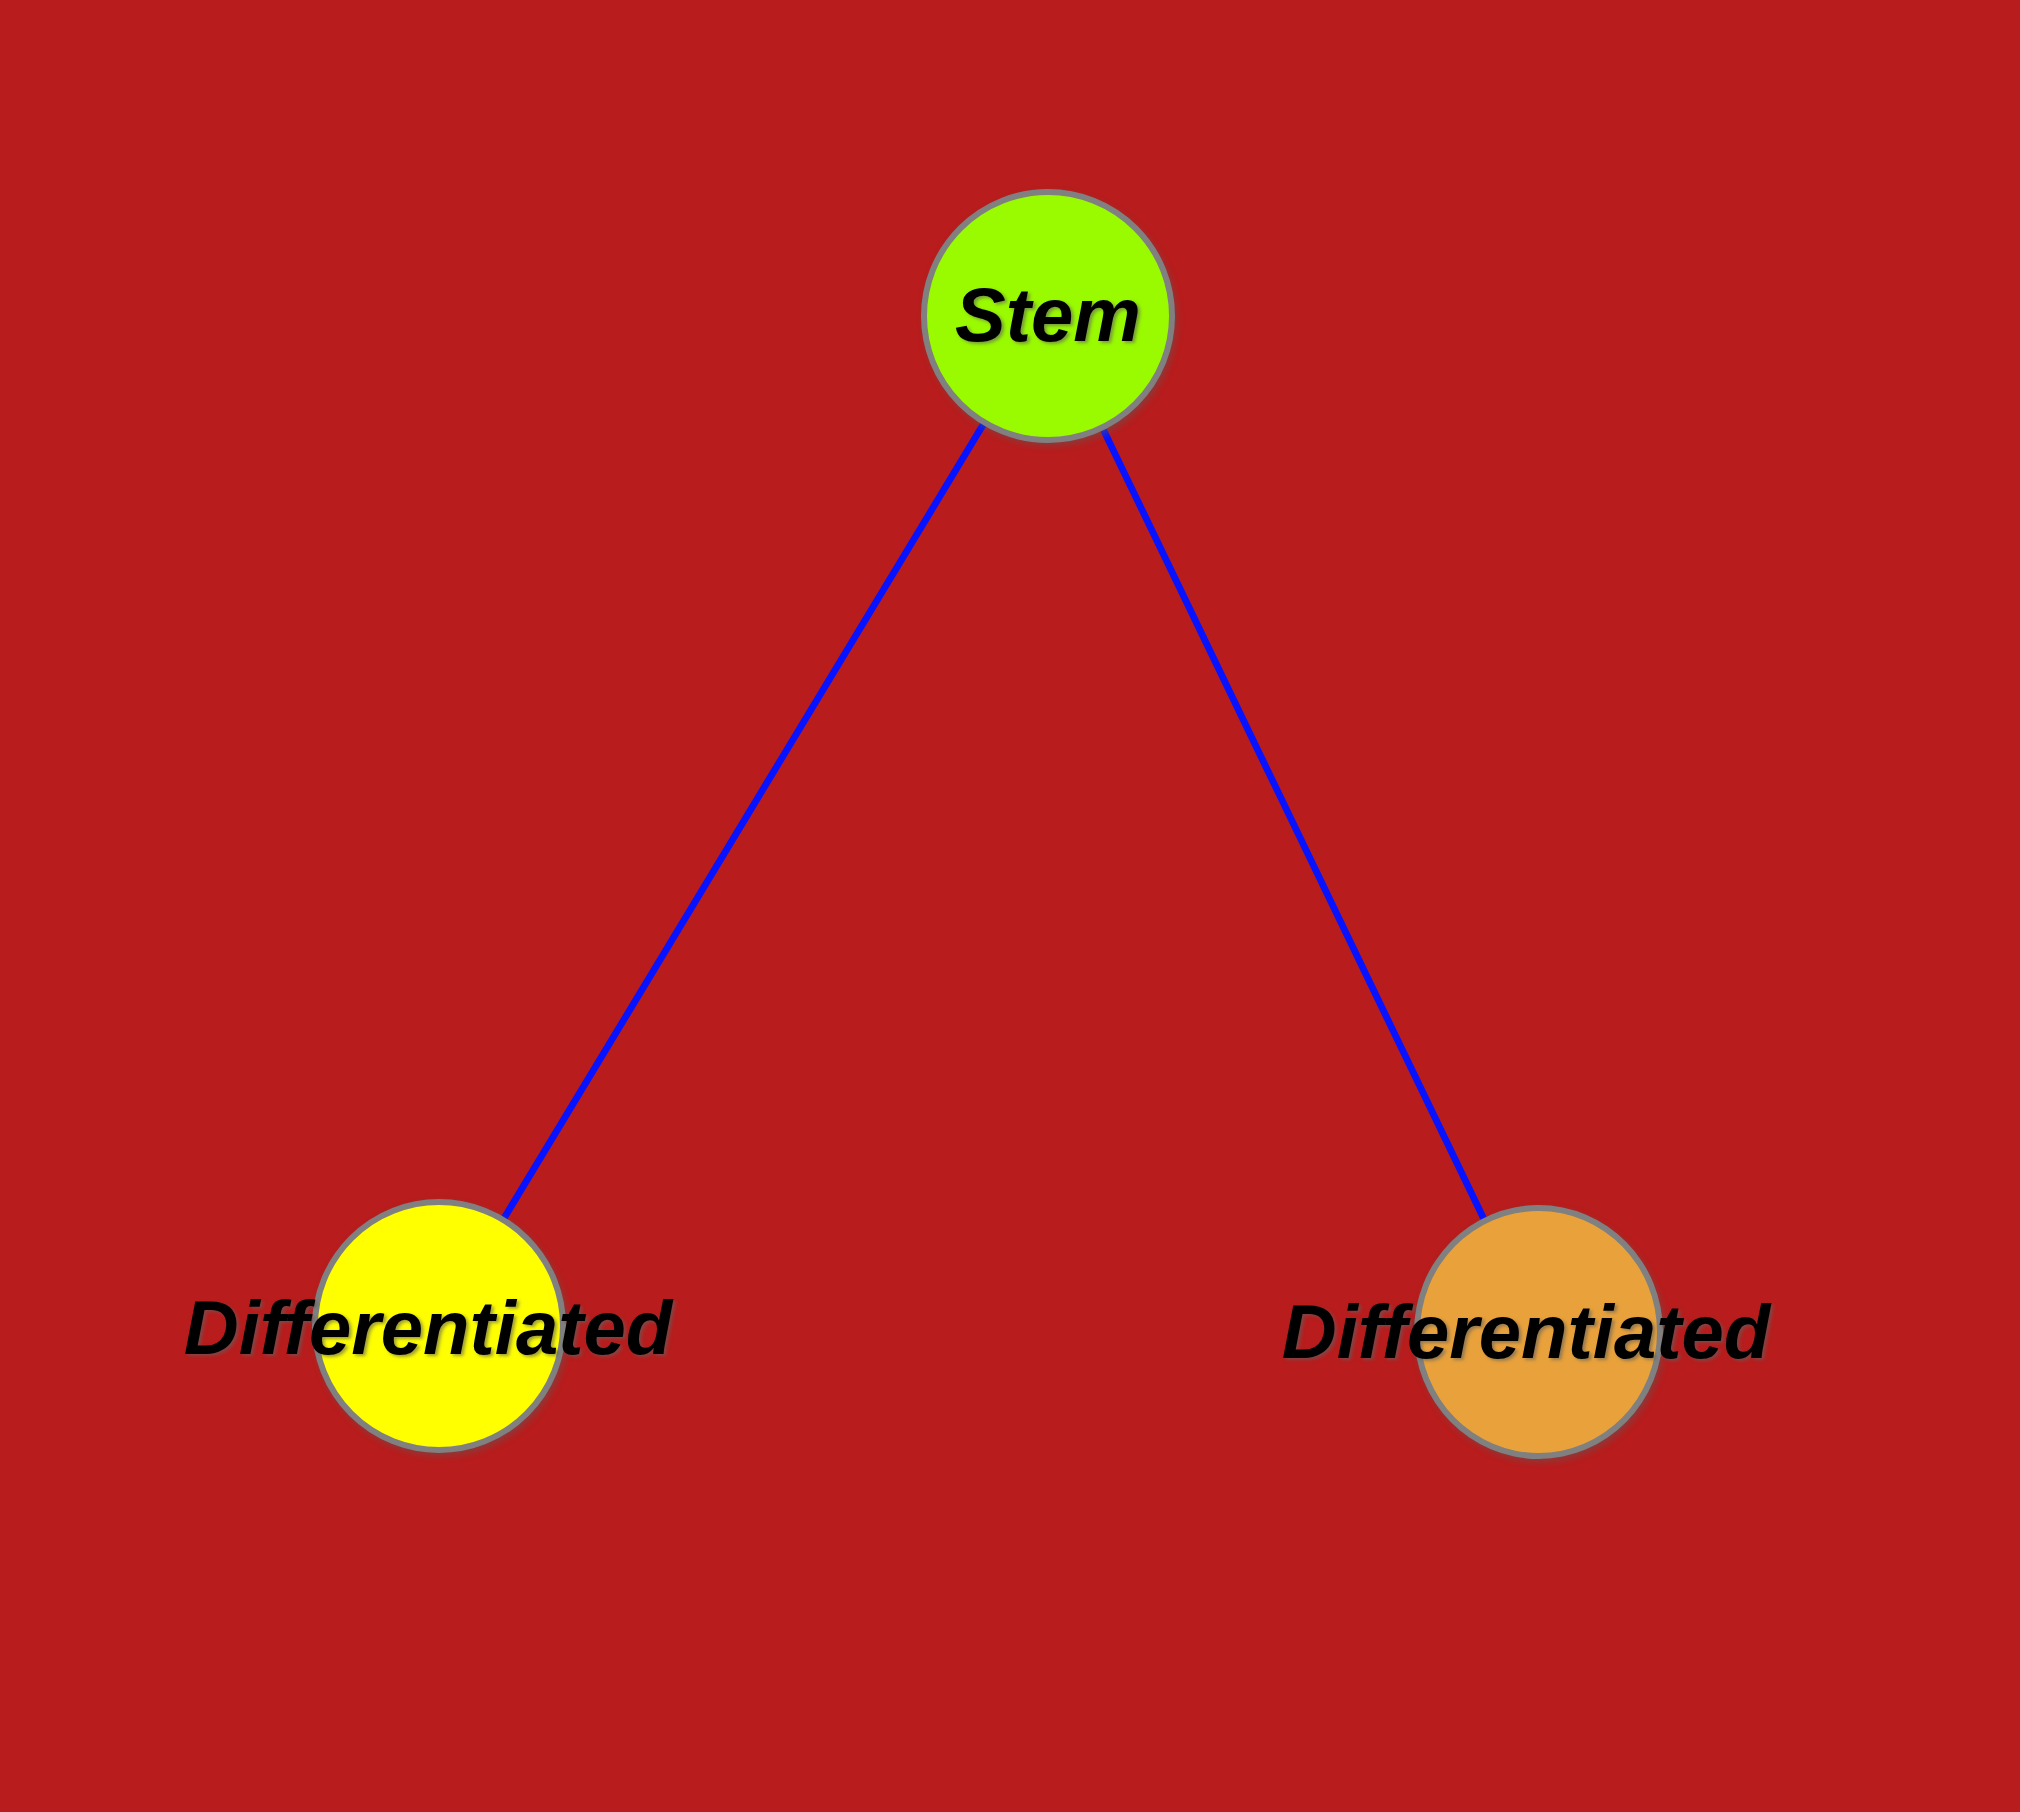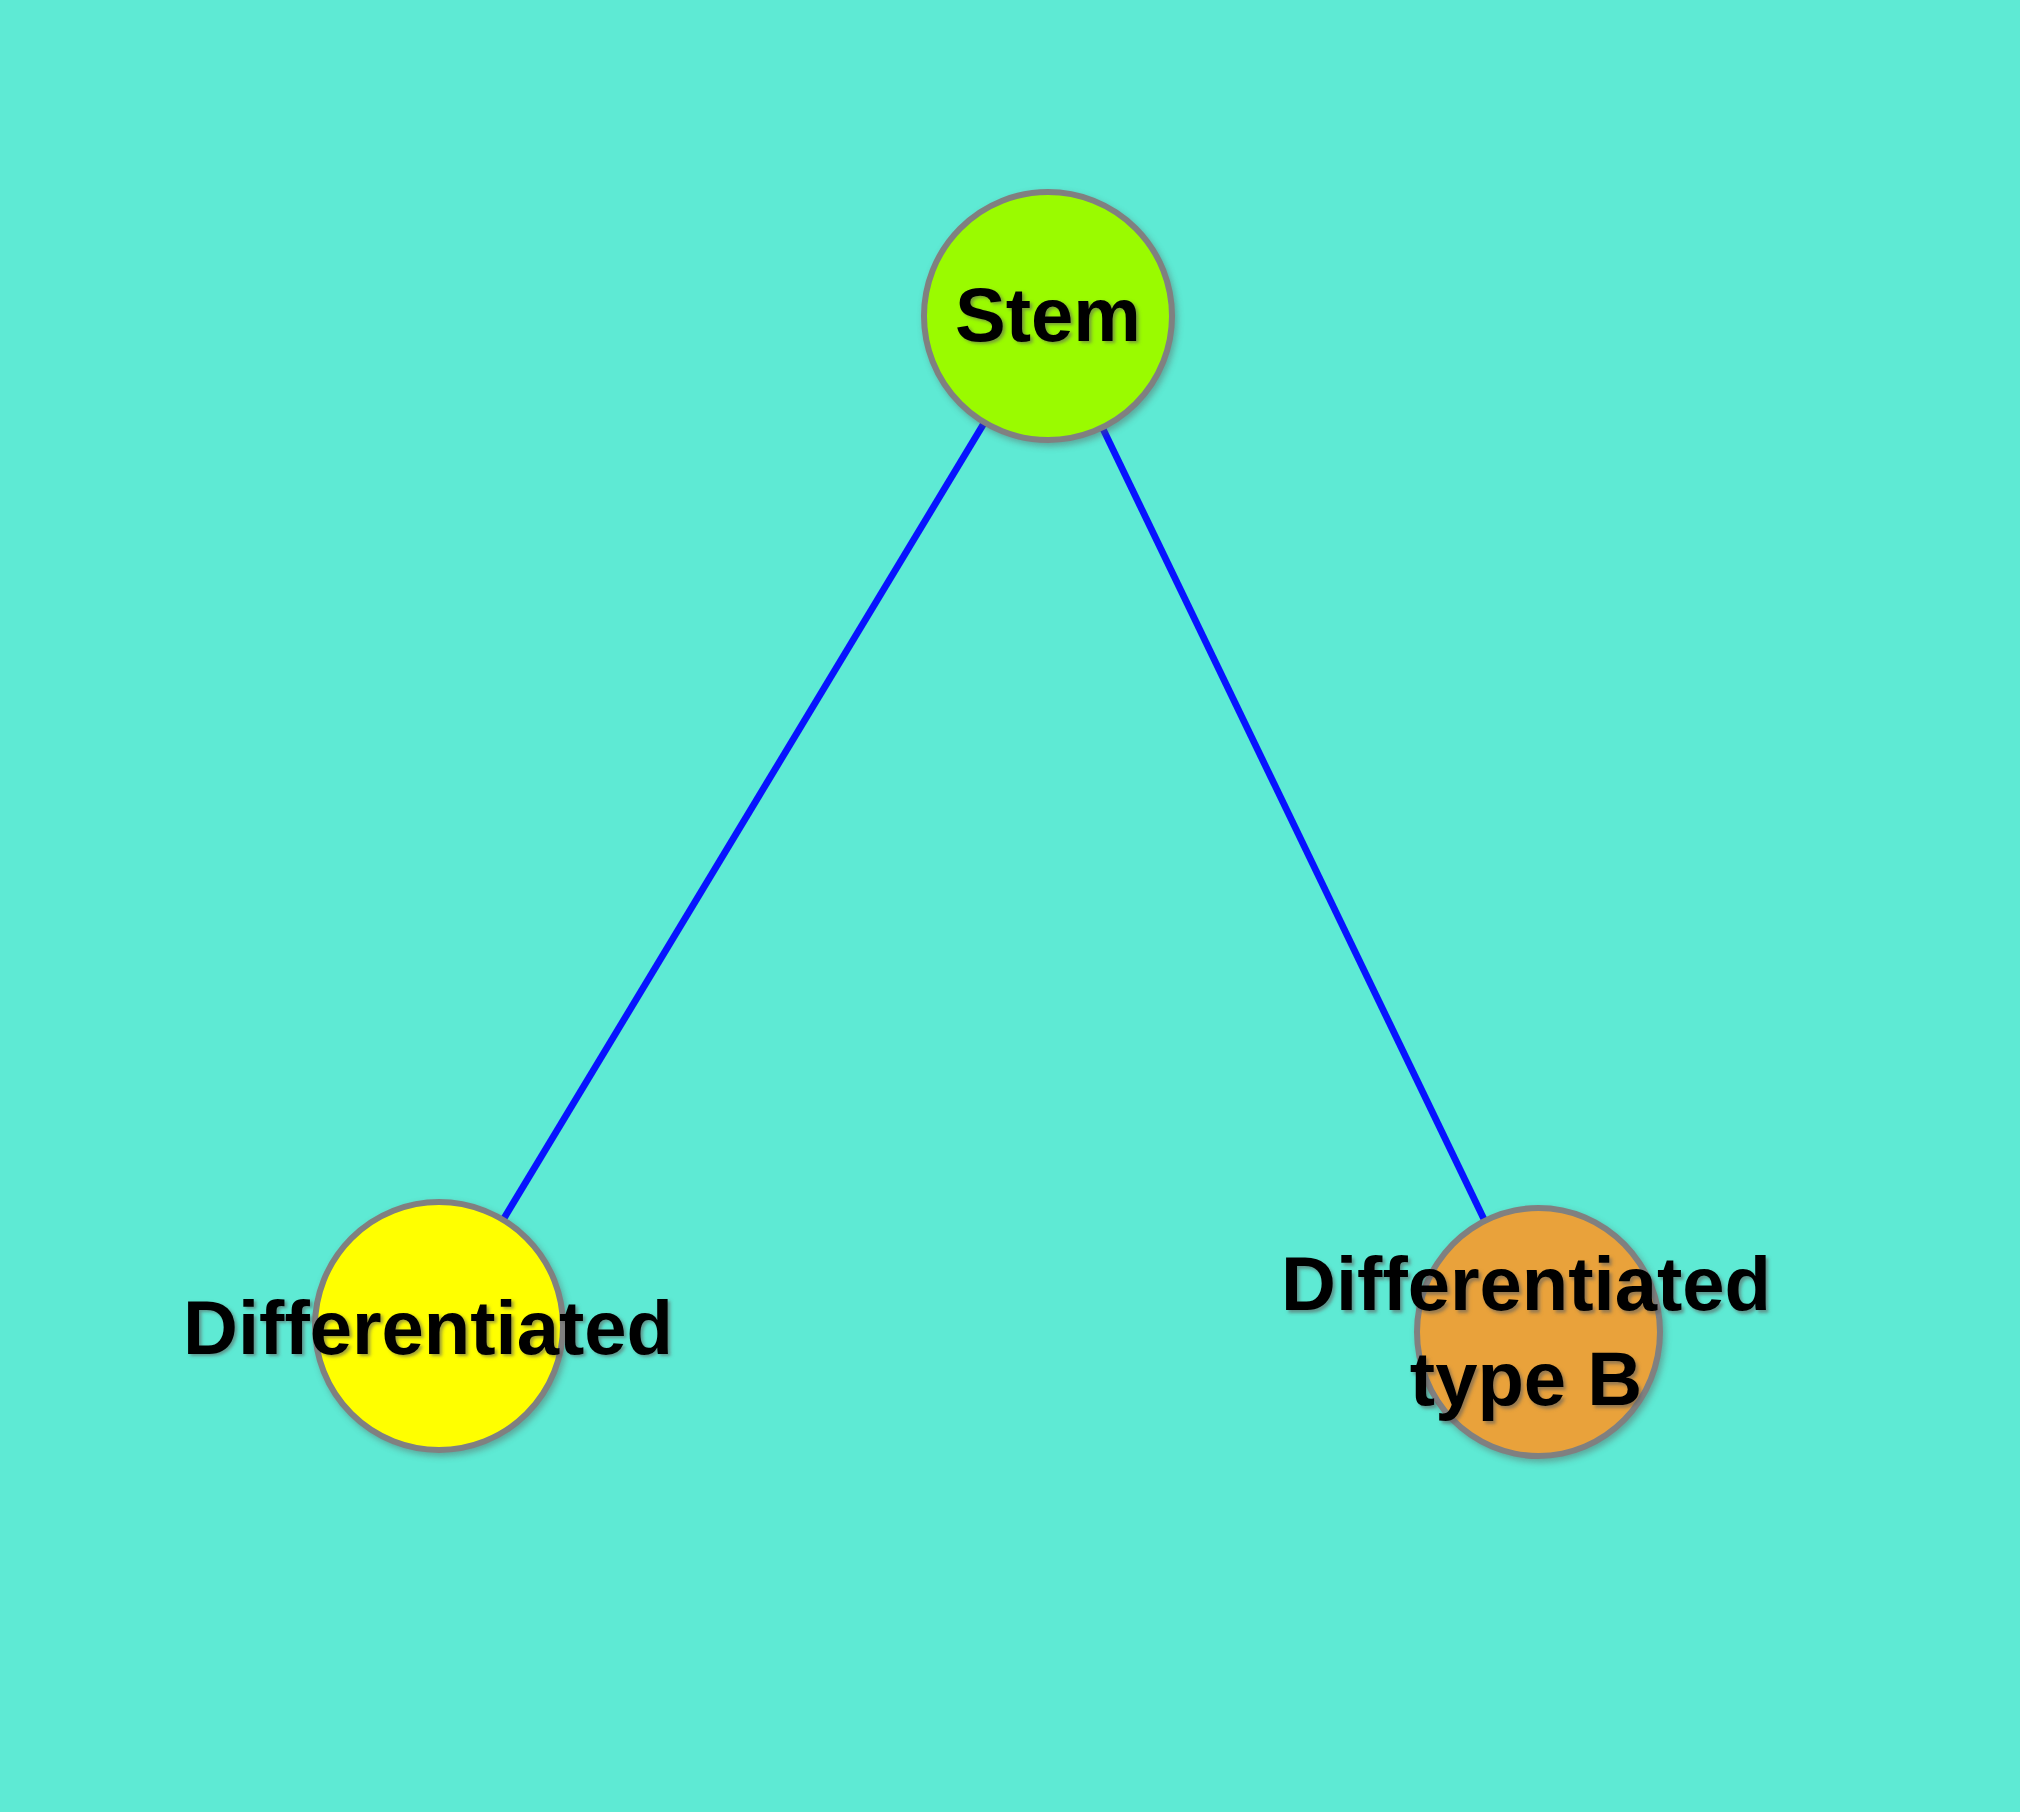--- a/index.html
+++ b/index.html
@@ -65,21 +65,21 @@
     top: 1327px;
   }
   #label-type-b {
     left: 1526px;
     top: 1331px;
   }
 </style>
 </head>
 <body>
 
-<div id="canvas" style="background-color: #5eead4;">
+<div id="canvas" style="background-color: #b91c1c; font-style: italic;">
 
   <svg id="edge-layer" viewBox="0 0 2384 2138">
     <line x1="1237" y1="373" x2="518" y2="1564" stroke-width="8" stroke="#0713FF"></line>
     <line x1="1237" y1="373" x2="1815" y2="1572" stroke-width="8" stroke="#0713FF"></line>
   </svg>
 
   <div class="node" id="node-stem" style="background-color: rgb(154, 251, 0); border-color: rgb(128, 128, 128);"></div>
 
   <div class="node" id="node-type-a" style="background-color: rgb(255, 255, 0); border-color: rgb(128, 128, 128);"></div>
 
@@ -88,17 +88,16 @@
   <div class="node-label" id="label-stem">
     <div>Stem</div>
   </div>
 
   <div class="node-label" id="label-type-a">
     <div>Differentiated</div>
   </div>
 
   <div class="node-label" id="label-type-b">
     <div>Differentiated</div>
-    <div>type B</div>
   </div>
 
 </div>
 
 
 </body></html>

